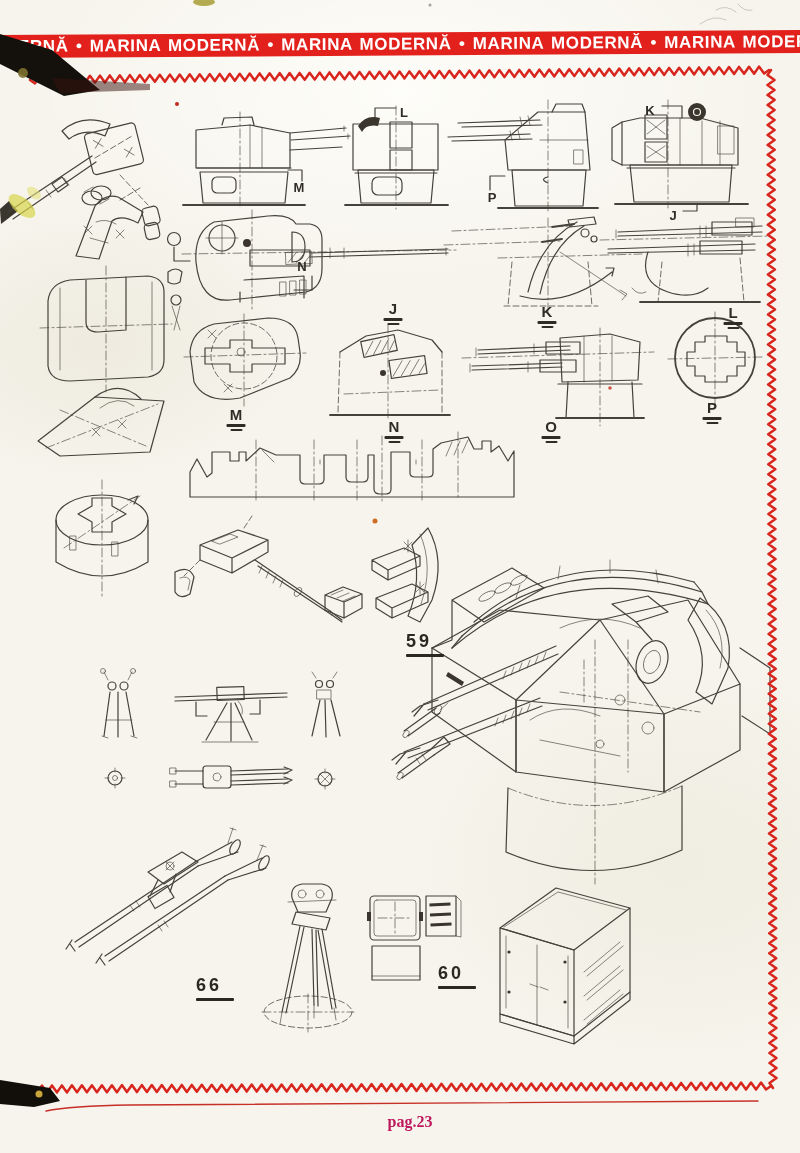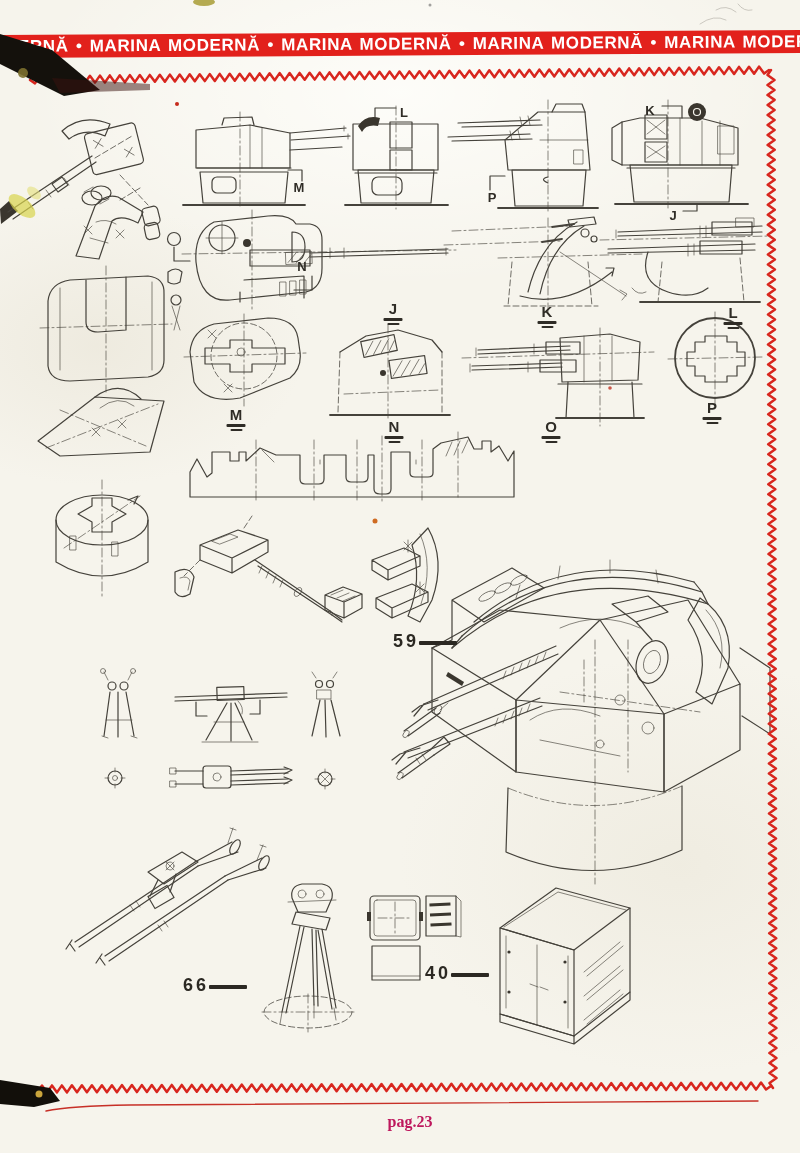--- a/index.html
+++ b/index.html
@@ -25,22 +25,22 @@
   svg .fill{fill:#3a362e;stroke:none;}
   svg .redline{stroke:#c4251c;stroke-width:1.4;opacity:.95;}
   svg .zz{stroke:#d8261e;stroke-width:2.5;}
   .lbl{position:absolute;transform:translate(-50%,-50%);color:#2f2c26;font-weight:700;
        font-size:13px;line-height:1;}
   .vlbl{position:absolute;transform:translate(-50%,0);display:flex;flex-direction:column;
         align-items:center;color:#2f2c26;font-weight:700;font-size:15px;line-height:1;}
   .vlbl i{display:block;background:#2f2c26;height:2.6px;border-radius:1px;}
   .vlbl i.u1{width:19px;margin-top:2px;}
   .vlbl i.u2{width:12px;margin-top:2px;}
-  .pnum{position:absolute;transform:translate(-50%,0);display:flex;flex-direction:row;
-        align-items:center;color:#2b2822;font-weight:700;font-size:18px;letter-spacing:3px;line-height:1;}
+  .pnum{position:absolute;transform:translate(-50%,0);display:flex;flex-direction:column;
+        color:#2b2822;font-weight:700;font-size:18px;letter-spacing:3px;line-height:1;}
   .pnum i{display:block;width:38px;height:3.2px;background:#2b2822;margin-top:4px;border-radius:1px;}
   .footer{position:absolute;transform:translate(-50%,0);color:#be185d;
           font-family:"Liberation Serif", serif;font-weight:700;font-size:16px;}
 </style>
 </head>
 <body>
 
 <div class="banner">
   <span>ERNĂ • MARINA MODERNĂ • MARINA MODERNĂ • MARINA MODERNĂ • MARINA MODERNĂ •</span>
 </div>
@@ -510,17 +510,17 @@
 
 <div class="pnum" style="left:425px;top:632px">
     <span>59</span>
     <i></i>
   </div>
 <div class="pnum" style="left:215px;top:976px">
     <span>66</span>
     <i></i>
   </div>
 <div class="pnum" style="left:457px;top:964px">
-    <span>40</span>
+    <span>60</span>
     <i></i>
   </div>
 
 <div class="footer" style="left:410px;top:1113px"><span>pag.23</span></div>
 
 </body></html>

